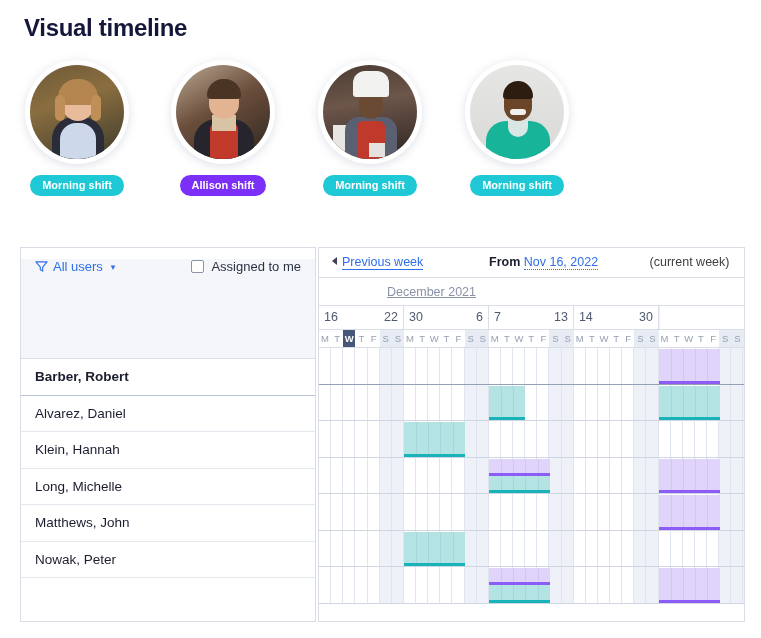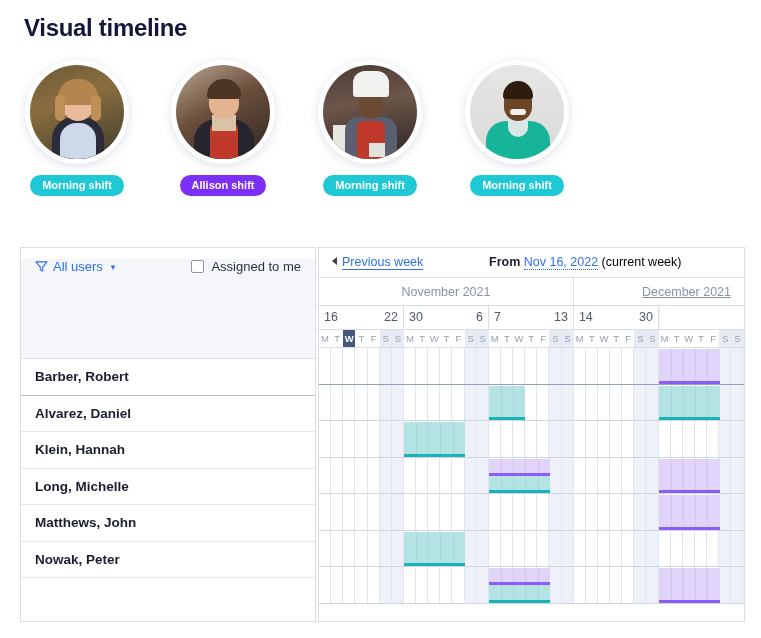--- a/index.html
+++ b/index.html
@@ -50,37 +50,37 @@
 
   .search { margin:10px 14px 0 14px; height:29px; background:#fff;
     border:1px solid #d3d9e3; border-radius:3px; position:relative; }
   .search input { border:0; outline:0; width:230px; height:27px; padding-left:10px;
     font-size:13px; color:#3c4257; font-family:"Liberation Sans", sans-serif;
     background:transparent; }
   .search input::placeholder { color:#9aa2b3; }
   .search .mag { position:absolute; right:9px; top:5px; }
 
   .user-row { height:36.5px; border-bottom:1px solid #e4e8ef; font-size:13.5px;
-    color:#1b1e2e; display:flex; align-items:center; padding-left:14px;font-weight:bold; }
+    color:#1b1e2e; display:flex; align-items:center; padding-left:14px; }
   .user-row.first { font-weight:bold; border-bottom:1px solid #b9c2d2; }
 
   
   .right-panel { position:absolute; left:318px; top:247px; width:427px; height:375px;
     background:#fff; border:1px solid #d8dde6; overflow:hidden; }
   .rp-nav { height:30px; border-bottom:1px solid #d8dde6; position:relative;
     font-size:12.5px; color:#3c4257; }
   .prev { position:absolute; left:13px; top:7px; color:#2f6fed; }
   .prev u { text-decoration:none; border-bottom:1px solid #2f6fed; }
   .tri { display:inline-block; border-top:4px solid transparent;
     border-bottom:4px solid transparent; border-right:5px solid #3c4257;
     margin-right:5px; vertical-align:1px; }
   .fromwrap { position:absolute; left:170px; top:7px; white-space:nowrap; }
   .fromwrap b { color:#1b1e2e; }
   .dateval { color:#2f6fed; border-bottom:1px dotted #2f6fed; }
-  .cur { color:#000000; }
+  .cur { color:#404040;margin-left:48px; }
 
   .months { height:28px; display:flex; border-bottom:1px solid #d8dde6; }
   .mcell { font-size:12.5px; color:#8a93a6; display:flex; align-items:center;
     justify-content:center; border-right:1px solid #d8dde6; }
   .mcell.last { justify-content:flex-end; padding-right:13px; border-right:0;text-decoration:underline; }
 
   .weeks { height:24px; display:flex; border-bottom:1px solid #d8dde6; }
   .wcell { position:relative; border-right:1px solid #d8dde6; font-size:12.5px;
     color:#4c5costume; }
   .wcell span { position:absolute; top:4px; font-size:12.5px; color:#4f5a70; }
@@ -210,21 +210,20 @@
         <span class="tri"></span><u>Previous week</u>
       </span>
       <span class="fromwrap">
         <b>From</b>
         <span class="dateval">Nov 16, 2022</span>
         <span class="cur">(current week)</span>
       </span>
     </div>
 
     <div class="months">
-      <div class="mcell" style="width:255px">November 2021</div>
       <div class="mcell last" style="width:170px">December 2021</div>
     </div>
 
     <div class="weeks">
         <div class="wcell" style="width: 84.98px;">
           <span class="a">16</span>
           <span class="b">22</span>
         </div>
         <div class="wcell" style="width: 84.98px;">
           <span class="a">30</span>

